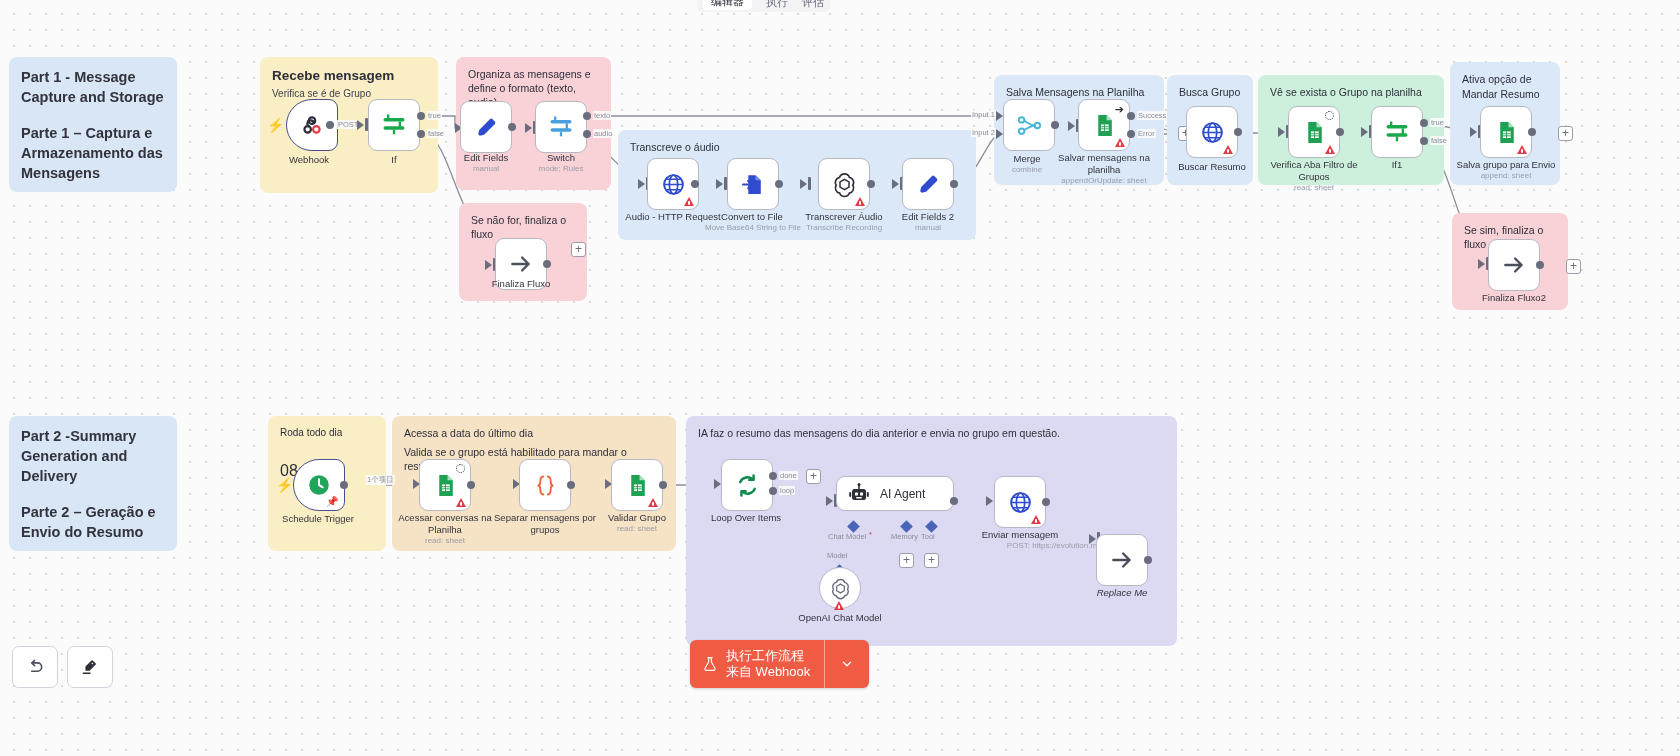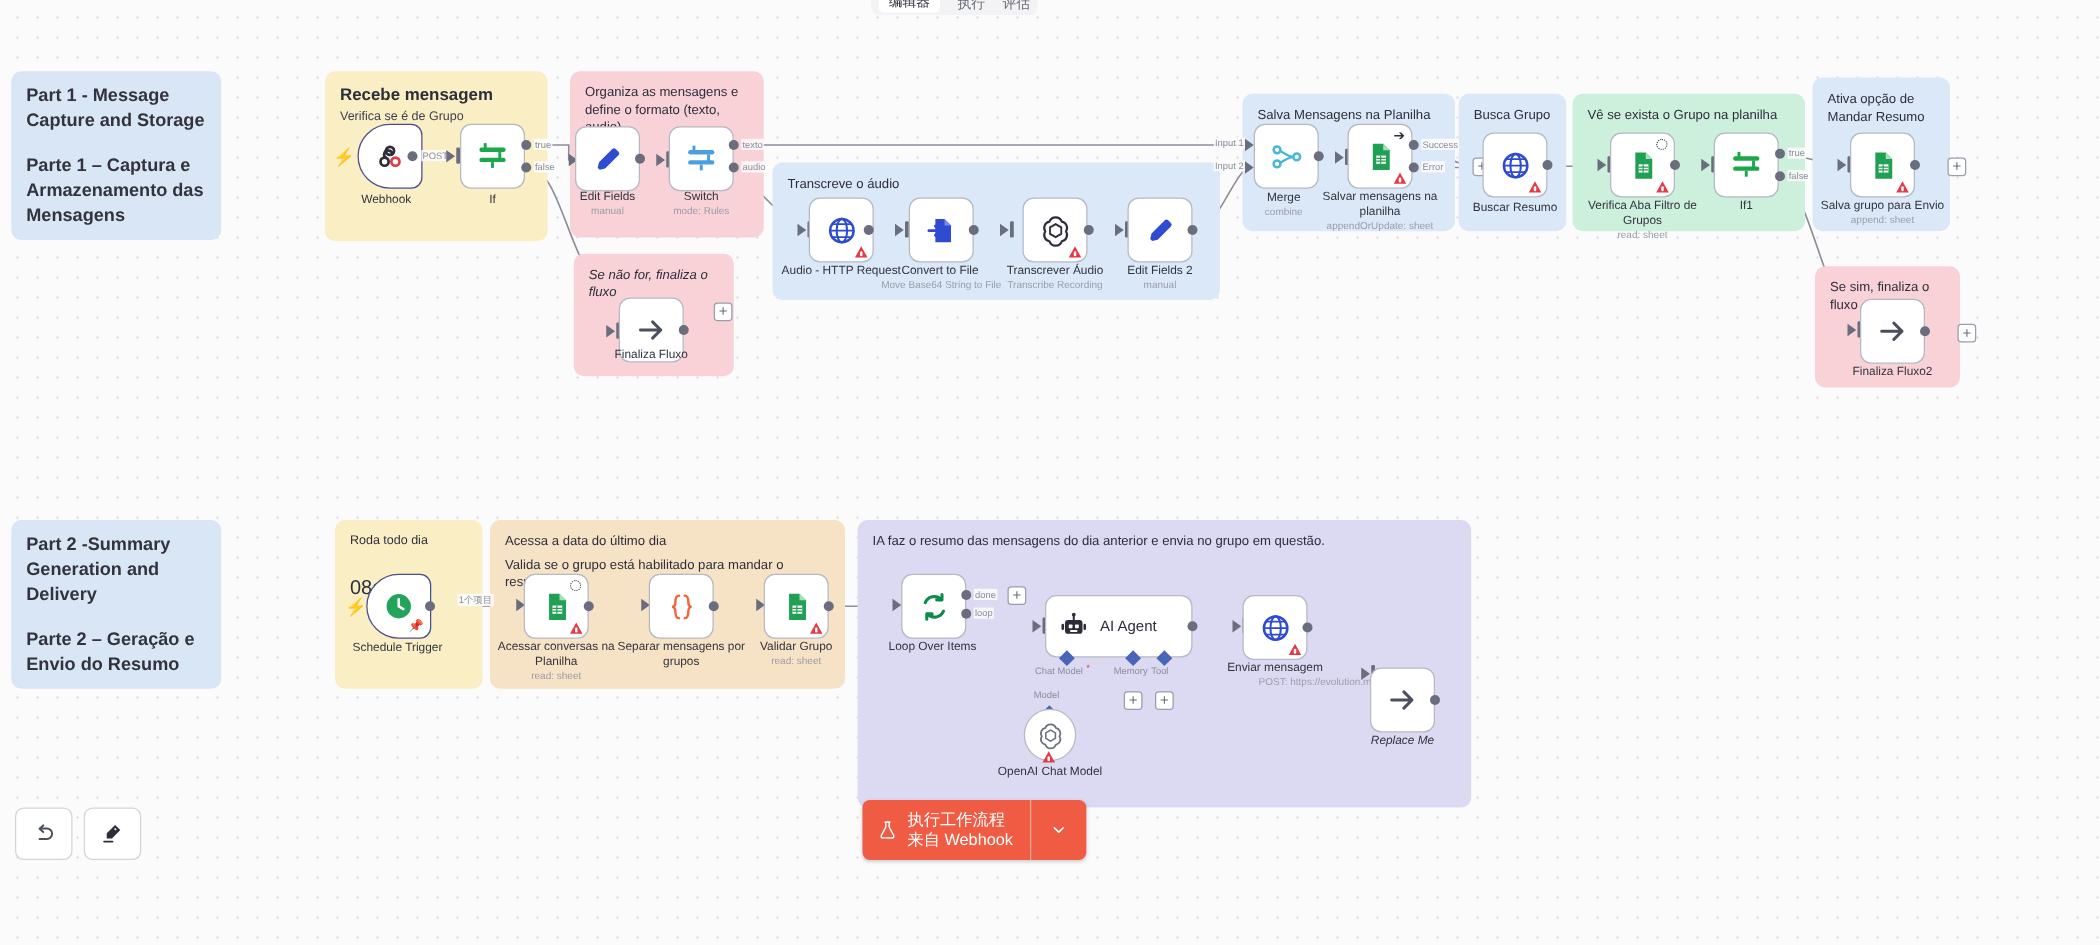--- a/index.html
+++ b/index.html
@@ -50,21 +50,21 @@
   }
   .node.trigger {
     border-radius: 26px 9px 9px 26px;
     border-color: #4a4f8c;
   }
   .node.round {
     width: 42px; height: 42px; border-radius: 50%;
     border: 1.4px solid #b6b9c4;
   }
   .node.wide {
-    width: 118px; height: 50px; border-radius: 9px;
+    width: 118px; height: 35px; border-radius: 9px;
     justify-content: flex-start; padding-left: 10px; gap: 9px;
   }
   .nlabel {
     position: absolute;
     text-align: center;
     font-size: 9.5px;
     color: #32333d;
     line-height: 11.5px;
     width: 120px;
   }
@@ -286,21 +286,21 @@
   <div class="sticky note-yellow" style="left:260px; top:57px; width:178px; height:136px;">
     <div class="s-title">Recebe mensagem</div>
     <div class="s-sub">Verifica se é de Grupo</div>
   </div>
 
   <div class="sticky note-pink" style="left:456px; top:57px; width:155px; height:133px;">
     <div class="s-sub" style="font-size:10.5px;color:#2d2e3a;font-weight:400;margin-top:0;">Organiza as mensagens e define o formato (texto, audio)</div>
   </div>
 
   <div class="sticky note-pink" style="left:459px; top:203px; width:128px; height:98px;">
-    <div class="s-sub" style="font-size:10.5px;color:#2d2e3a;margin-top:0;font-style:italic;">Se não for, finaliza o fluxo</div>
+    <div class="s-sub" style="font-size:10.5px;color:#2d2e3a;margin-top:0;">Se não for, finaliza o fluxo</div>
   </div>
 
   <div class="sticky note-lblue" style="left:618px; top:130px; width:358px; height:110px;">
     <div class="s-sub" style="font-size:10.5px;color:#2d2e3a;margin-top:0;">Transcreve o áudio</div>
   </div>
 
   <div class="sticky note-lblue" style="left:994px; top:75px; width:170px; height:110px;">
     <div class="s-sub" style="font-size:10.5px;color:#2d2e3a;margin-top:0;">Salva Mensagens na Planilha</div>
   </div>
 

